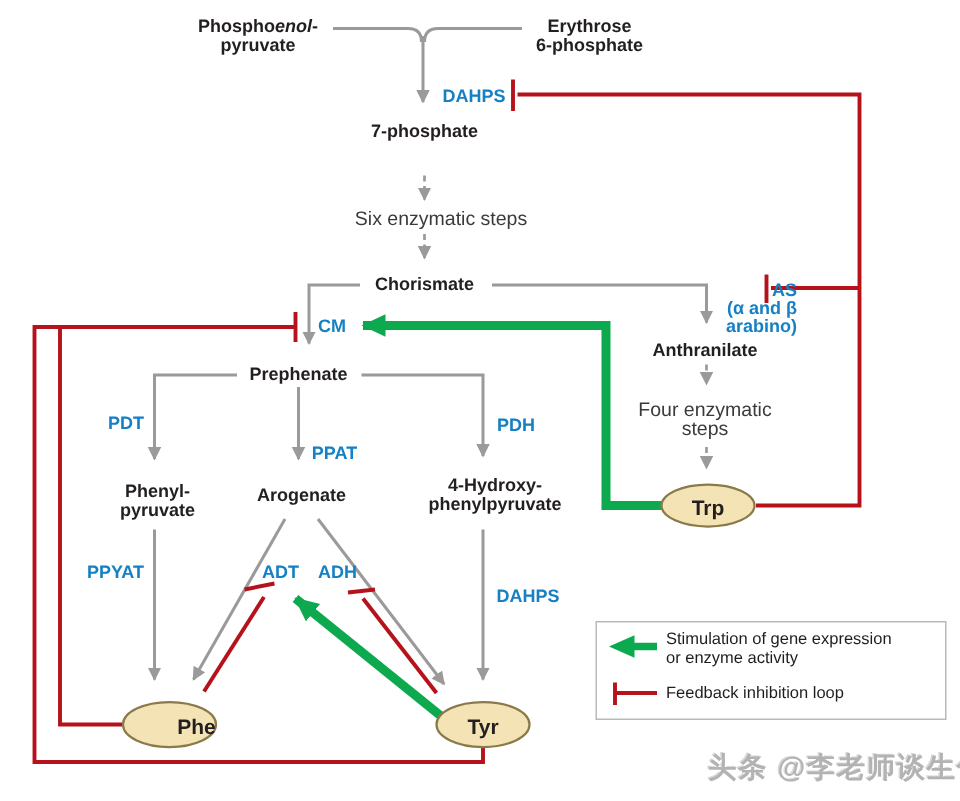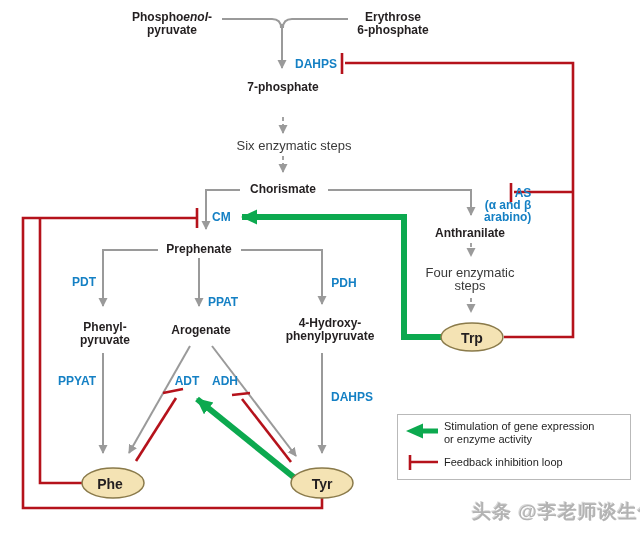--- a/index.html
+++ b/index.html
@@ -146,21 +146,21 @@
   <div class="lbl ctr" style="left:330px;top:317px;">
     <div>4-Hydroxy-</div>
     <div>phenylpyruvate</div>
   </div>
 
   <div class="lbl enz ctr" style="left:77px;top:375px;">PPYAT</div>
   <div class="lbl enz ctr" style="left:187px;top:375px;">ADT</div>
   <div class="lbl enz ctr" style="left:225px;top:375px;">ADH</div>
   <div class="lbl enz ctr" style="left:352px;top:391px;">DAHPS</div>
 
-  <div class="oval-lbl" style="left:110px;top:484px;">Phe</div>
+  <div class="oval-lbl" style="left:131px;top:484px;">Phe</div>
   <div class="oval-lbl" style="left:322px;top:484px;">Tyr</div>
   <div class="oval-lbl" style="left:472px;top:338px;">Trp</div>
 
   <div class="legend-text" style="left:444px;top:420px;">
     <div>Stimulation of gene expression</div>
     <div>or enzyme activity</div>
   </div>
   <div class="legend-text" style="left:444px;top:456px;">Feedback inhibition loop</div>
 
   <div id="watermark">头条 @李老师谈生化</div>

